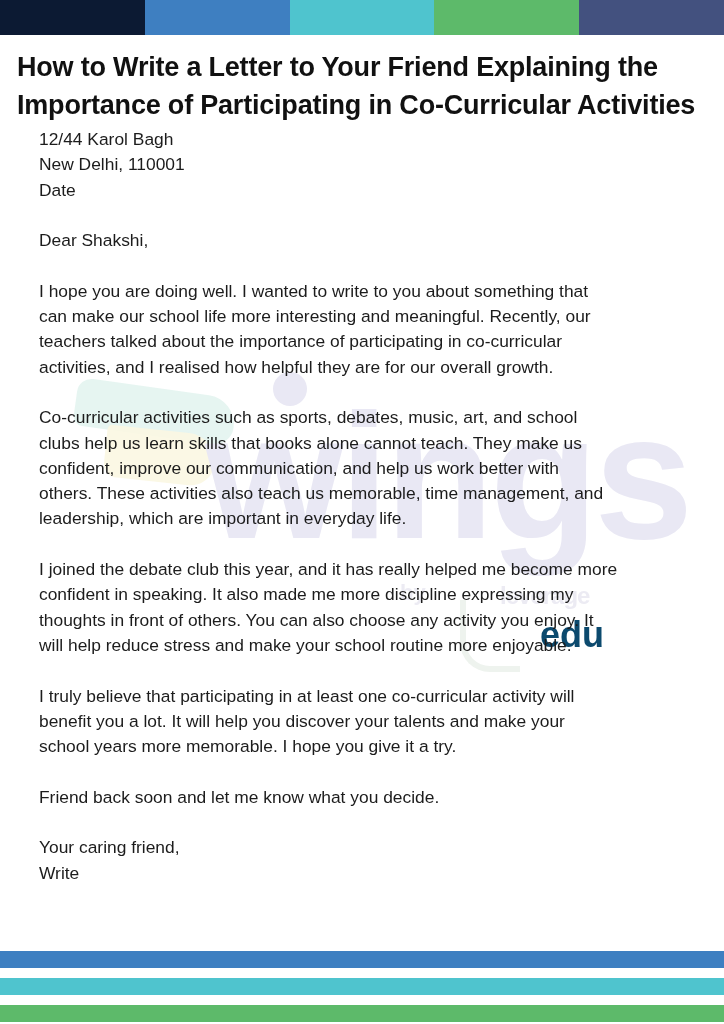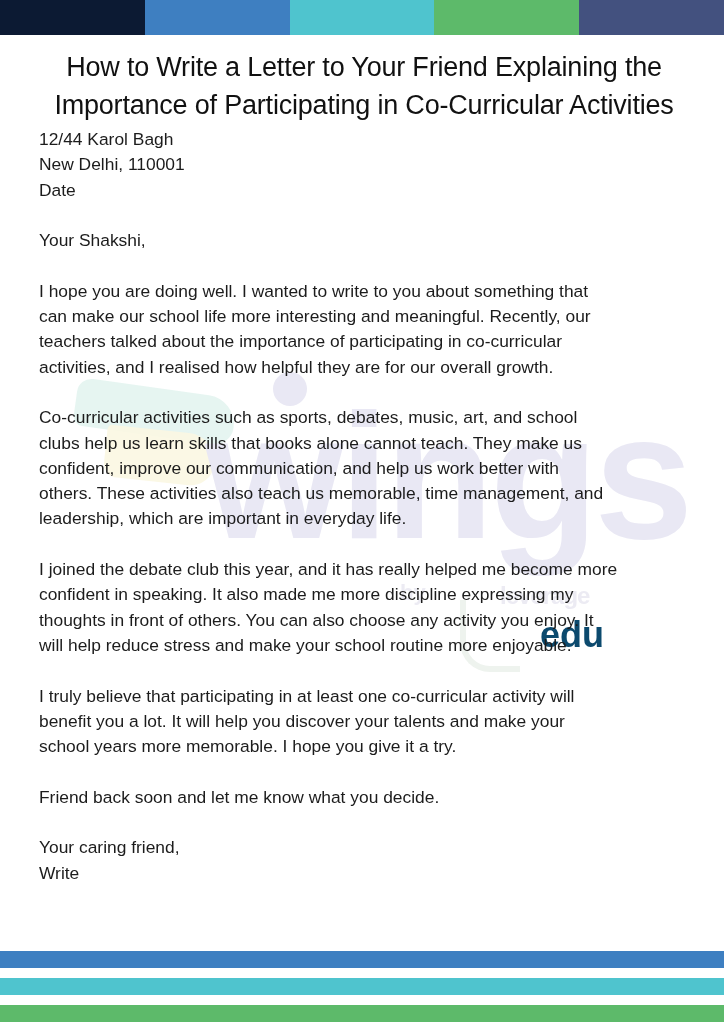--- a/index.html
+++ b/index.html
@@ -16,21 +16,21 @@
     .wm-swoosh-mint { position: absolute; left: 75px; top: 388px; width: 160px; height: 48px; background: #e3f4ef; border-radius: 30px 60px 40px 20px; transform: rotate(8deg); opacity: 0.9; }
     .wm-swoosh-yellow { position: absolute; left: 105px; top: 430px; width: 110px; height: 52px; background: #fbf7e2; border-radius: 10px 60px 50px 30px; transform: rotate(6deg); opacity: 0.9; }
     .wm-word { position: absolute; left: 205px; top: 388px; font-family: "Liberation Sans", sans-serif; font-weight: bold; font-size: 178px; letter-spacing: -4px; color: #e9e8f4; line-height: 1; }
     .wm-dot { position: absolute; left: 273px; top: 372px; width: 34px; height: 34px; border-radius: 50%; background: #e9e8f4; }
     .wm-by { position: absolute; left: 400px; top: 580px; font-size: 22px; font-weight: bold; color: #ecebf3; }
     .wm-leverage { position: absolute; left: 500px; top: 582px; font-size: 24px; font-weight: bold; color: #ecebf3; letter-spacing: -1px; }
     .wm-edu { position: absolute; left: 540px; top: 614px; font-size: 36px; font-weight: bold; color: #0c4a6e; }
     .wm-stem { position: absolute; left: 460px; top: 600px; width: 60px; height: 72px; border-left: 6px solid #eef3ee; border-bottom: 6px solid #eef3ee; border-radius: 0 0 0 30px; }
 
     .content { position: absolute; left: 39px; top: 48px; width: 650px; }
-    .title { font-family: "Liberation Sans", sans-serif; font-weight: normal; font-size: 27px; line-height: 38px; text-align: center; color: #111111; margin: 0 -22px 0 -22px; letter-spacing: -0.2px; }
+    .title { font-family: "Liberation Sans", sans-serif; font-weight: bold; font-size: 27px; line-height: 38px; text-align: left; color: #111111; margin: 0 -22px 0 -22px; letter-spacing: -0.2px; }
 
     .letter { margin-top: 3px; font-size: 17.4px; line-height: 25.3px; color: #1c1c1c; }
     .letter .line { display: block; white-space: nowrap; }
     .letter .para { margin-top: 25.3px; }
   </style>
 </head>
 <body>
 
 <div class="top-bar">
   <div class="seg" style="background: rgb(12, 26, 51);"></div>
@@ -55,21 +55,21 @@
   <h1 class="title">How to Write a Letter to Your Friend Explaining the Importance of Participating in Co-Curricular Activities</h1>
 
   <div class="letter">
     <div>
       <span class="line">12/44 Karol Bagh</span>
       <span class="line">New Delhi, 110001</span>
       <span class="line">Date</span>
     </div>
 
     <div class="para">
-      <span class="line">Your Shakshi,</span>
+      <span class="line">Dear Shakshi,</span>
     </div>
 
     <div class="para">
       <span class="line">I hope you are doing well. I wanted to write to you about something that</span>
       <span class="line">can make our school life more interesting and meaningful. Recently, our</span>
       <span class="line">teachers talked about the importance of participating in co-curricular</span>
       <span class="line">activities, and I realised how helpful they are for our overall growth.</span>
     </div>
 
     <div class="para">

